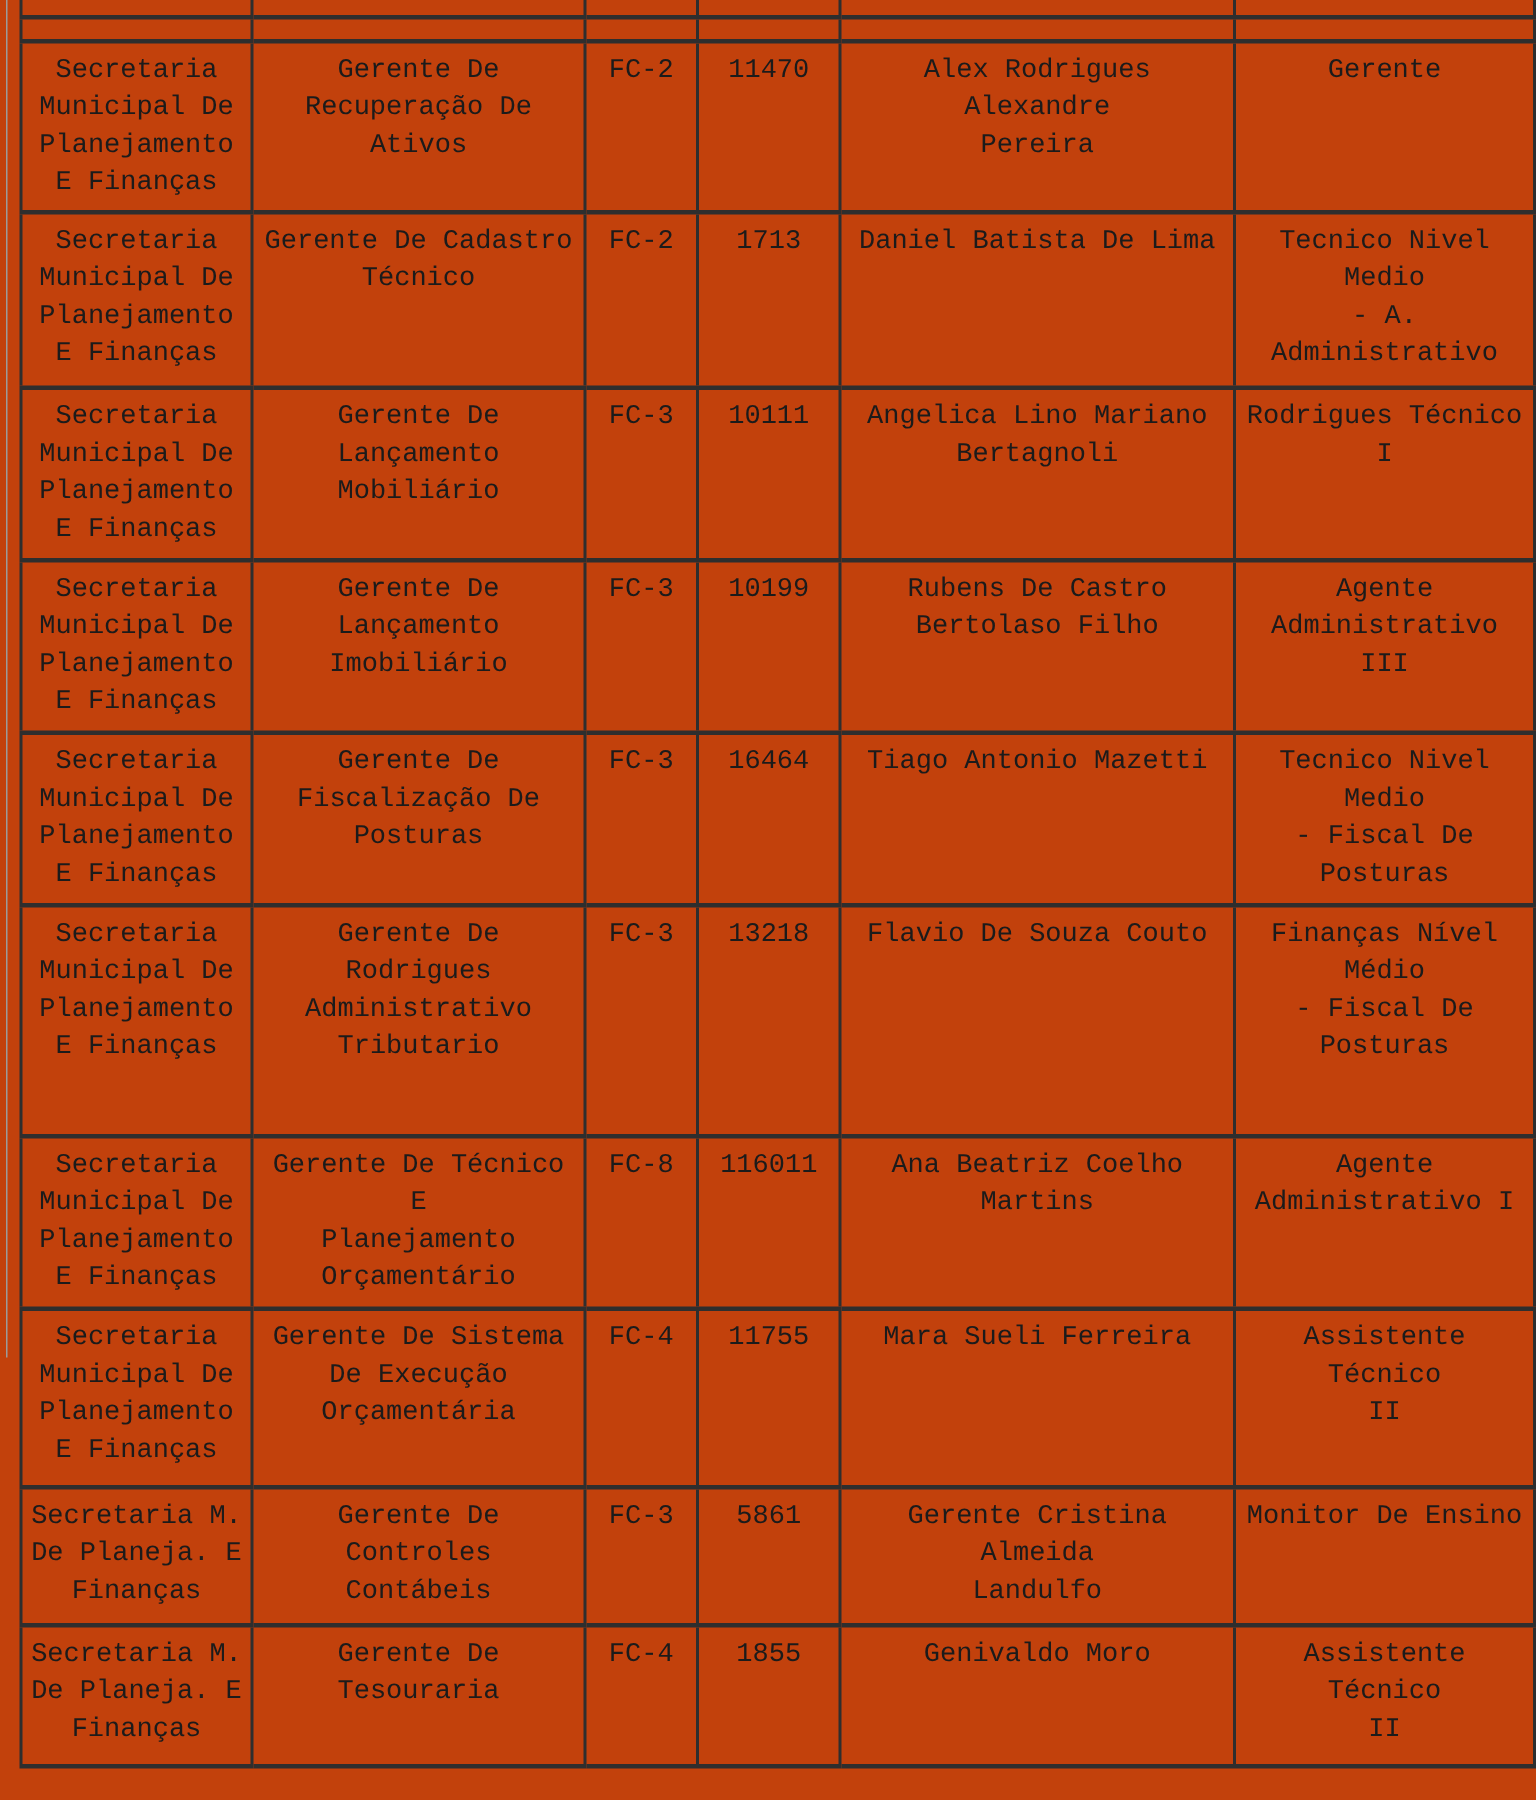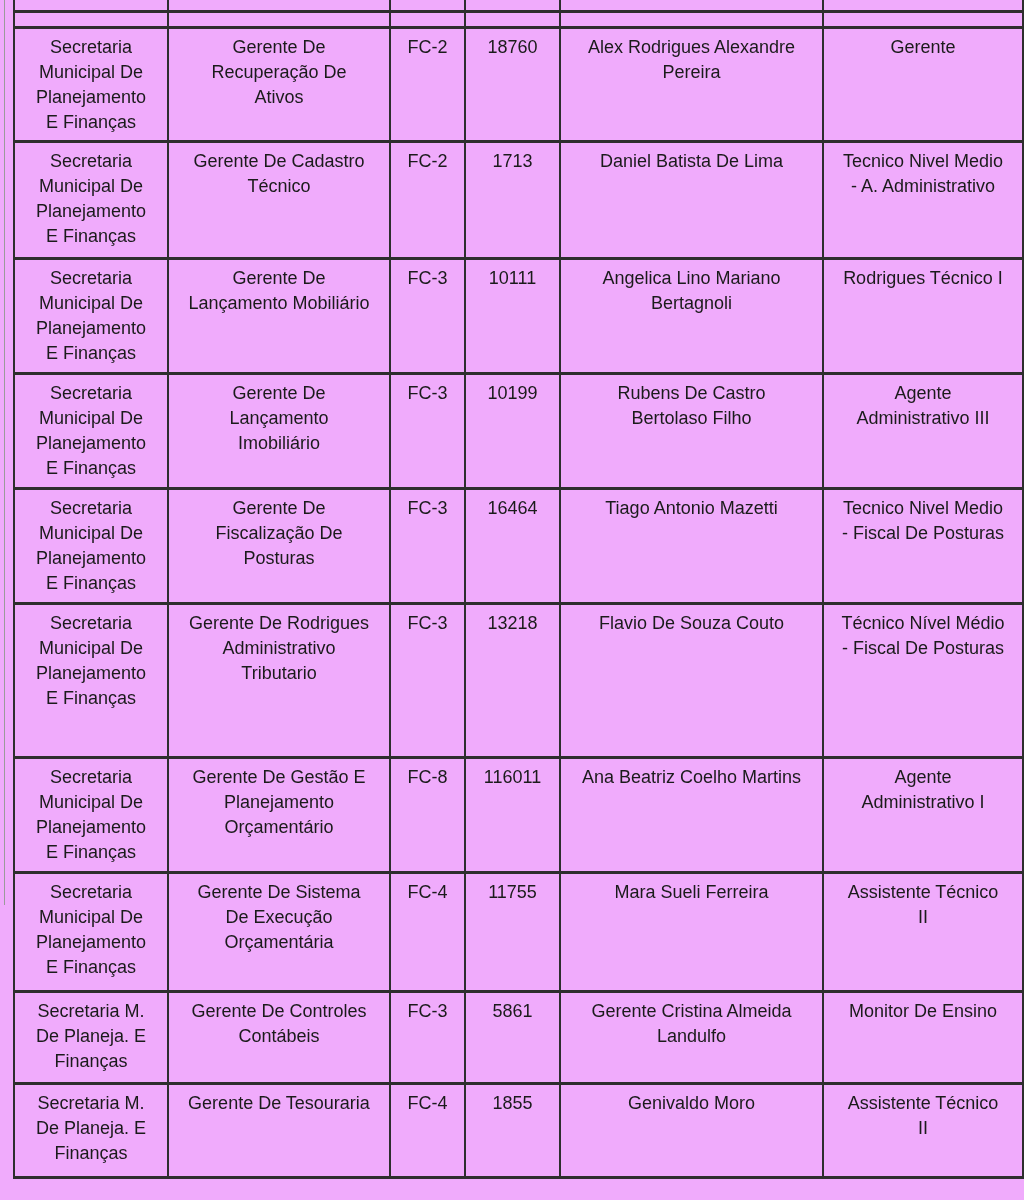--- a/index.html
+++ b/index.html
@@ -4,23 +4,23 @@
 <style>
   html, body {
     margin: 0;
     padding: 0;
     background: #ffffff;
   }
   #page {
     position: relative;
     width: 1024px;
     height: 1200px;
-    background: #f0abfc;
+    background: #c2410c;
     overflow: hidden;
-    font-family: Liberation Sans, sans-serif;
+    font-family: Liberation Mono, monospace;
     color: #1b1b1b;
   }
   #page-edge {
     position: absolute;
     left: 4px;
     top: 0;
     width: 1px;
     height: 905px;
     background: #9b9b9b;
   }
@@ -84,21 +84,21 @@
 
       <tr style="height:114px">
         <td>Secretaria
 Municipal De
 Planejamento
 E Finanças</td>
         <td>Gerente De
 Recuperação De
 Ativos</td>
         <td>FC-2</td>
-        <td>18760</td>
+        <td>11470</td>
         <td>Alex Rodrigues Alexandre
 Pereira</td>
         <td>Gerente</td>
       </tr>
       <tr style="height:117px">
         <td>Secretaria
 Municipal De
 Planejamento
 E Finanças</td>
         <td>Gerente De Cadastro
@@ -155,29 +155,29 @@
         <td>Secretaria
 Municipal De
 Planejamento
 E Finanças</td>
         <td>Gerente De Rodrigues
 Administrativo
 Tributario</td>
         <td>FC-3</td>
         <td>13218</td>
         <td>Flavio De Souza Couto</td>
-        <td>Técnico Nível Médio
+        <td>Finanças Nível Médio
 - Fiscal De Posturas</td>
       </tr>
       <tr style="height:115px">
         <td>Secretaria
 Municipal De
 Planejamento
 E Finanças</td>
-        <td>Gerente De Gestão E
+        <td>Gerente De Técnico E
 Planejamento
 Orçamentário</td>
         <td>FC-8</td>
         <td>116011</td>
         <td>Ana Beatriz Coelho Martins</td>
         <td>Agente
 Administrativo I</td>
       </tr>
       <tr style="height:119px">
         <td>Secretaria

